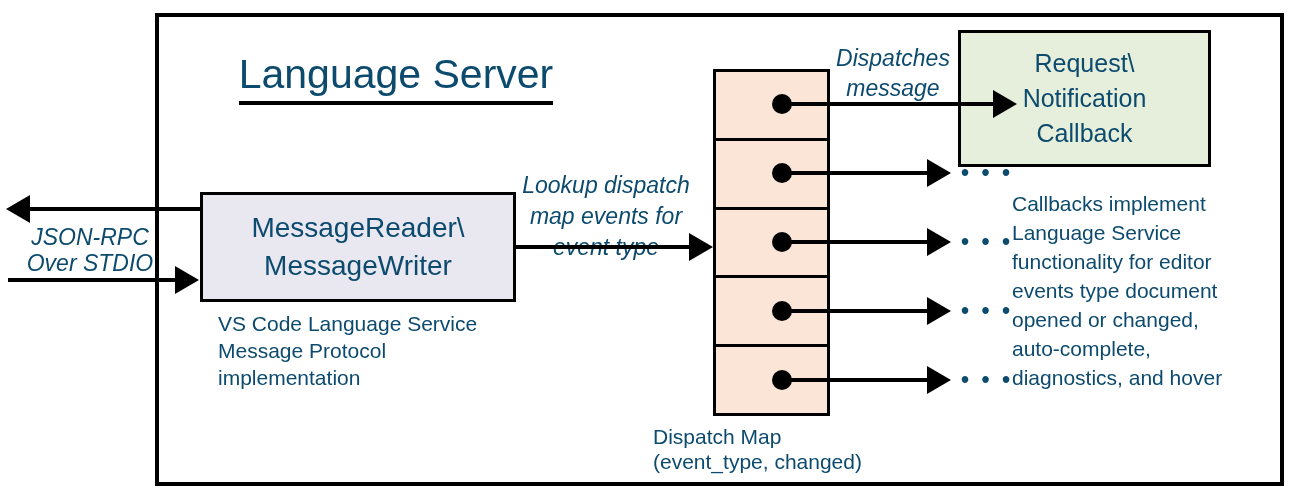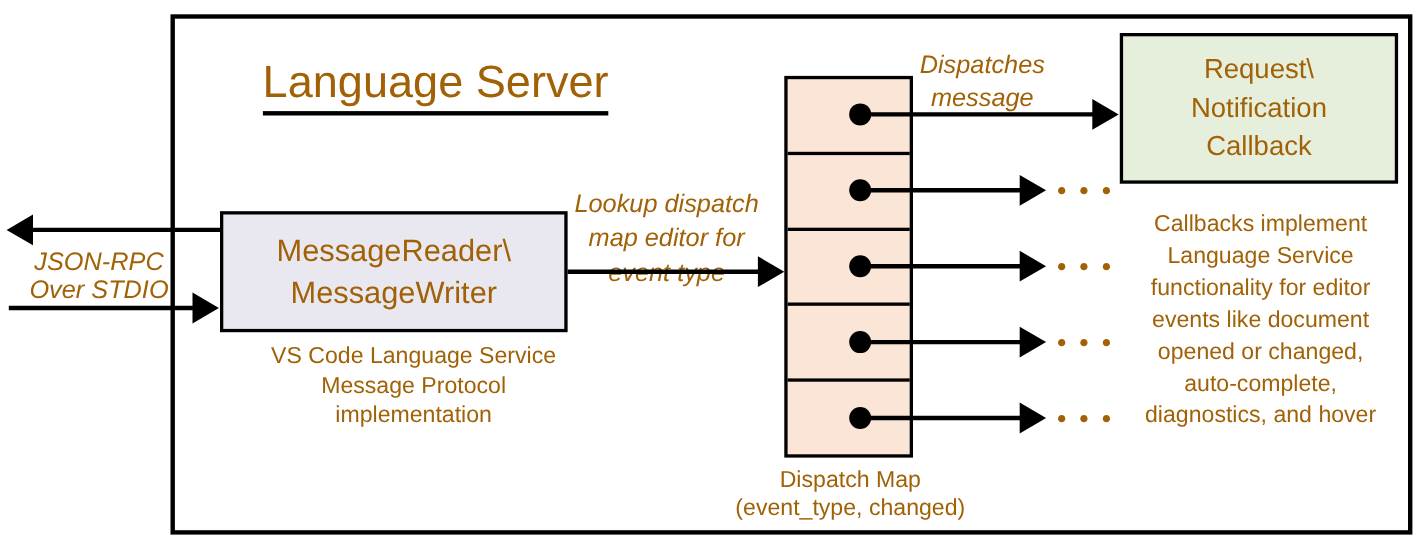--- a/index.html
+++ b/index.html
@@ -1,41 +1,41 @@
 <!DOCTYPE html>
 <html><head>
 <meta charset="utf-8">
 <style>
   html,body { margin:0; padding:0; background:#fff; }
   .canvas {
     position:relative; width:1291px; height:494px; background:#ffffff;
-    font-family:"Liberation Sans", sans-serif; color:#a16207; overflow:hidden;
+    font-family:"Liberation Sans", sans-serif; color:#0c4a6e; overflow:hidden;
   }
   .abs { position:absolute; }
 
   .outer-box {
     left:155px; top:13px; width:1129px; height:473px;
     border:4px solid #000; box-sizing:border-box; background:#fff;
   }
 
   .title-wrap { left:235px; top:50px; width:322px; text-align:center; }
   .title-text {
     display:inline-block; font-size:41px; line-height:48px;
     border-bottom:4px solid #000; padding-bottom:3px; white-space:nowrap;
   }
 
   .box {
     border:3px solid #000; box-sizing:border-box;
     display:flex; flex-direction:column; align-items:center; justify-content:center;
     text-align:center;
   }
   .msg-box { left:200px; top:192px; width:316px; height:110px; font-size:28px; line-height:38px;justify-content:center; }
-  .cb-box  { left:1018px; top:30px; width:253px; height:137px; font-size:25px; line-height:35px; }
+  .cb-box  { left:958px; top:30px; width:253px; height:137px; font-size:25px; line-height:35px; }
 
-  .caption { font-size:21px; text-align:center; }
+  .caption { font-size:21px; text-align:left; }
   .ilabel  { font-style:italic; font-size:23px; text-align:center; }
 
   .msg-caption      { left:218px; top:310px; width:316px; line-height:27px; }
   .lookup-label     { left:513px; top:170px; width:186px; line-height:31px; }
   .stdio-label      { left:15px;  top:224px; width:150px; line-height:26px; }
   .dispatches-label { left:832px; top:43px;  width:122px; line-height:30px; }
   .dispatch-caption { left:653px; top:424px; width:240px; line-height:25px; }
   .callbacks-note   { left:1012px; top:189px; width:268px; line-height:29px; }
 
   .dispatch-col {
@@ -80,21 +80,21 @@
     <div>MessageReader\</div>
     <div>MessageWriter</div>
   </div>
   <div class="abs caption msg-caption">
     <div>VS Code Language Service</div>
     <div>Message Protocol implementation</div>
   </div>
 
   <div class="abs ilabel lookup-label">
     <div>Lookup dispatch</div>
-    <div>map editor for</div>
+    <div>map events for</div>
     <div>event type</div>
   </div>
 
   <div class="abs dispatch-col" style="background-color: rgb(251, 229, 214);">
     <div class="dispatch-cell"></div>
     <div class="dispatch-cell"></div>
     <div class="dispatch-cell"></div>
     <div class="dispatch-cell"></div>
     <div class="dispatch-cell"></div>
   </div>
@@ -111,21 +111,21 @@
   <div class="abs box cb-box" style="background-color: rgb(230, 239, 220);">
     <div>Request\</div>
     <div>Notification</div>
     <div>Callback</div>
   </div>
 
   <div class="abs caption callbacks-note">
     <div>Callbacks implement</div>
     <div>Language Service</div>
     <div>functionality for editor</div>
-    <div>events like document</div>
+    <div>events type document</div>
     <div>opened or changed,</div>
     <div>auto-complete,</div>
     <div>diagnostics, and hover</div>
   </div>
 
   <div class="abs ellipsis el-2">• • •</div>
   <div class="abs ellipsis el-3">• • •</div>
   <div class="abs ellipsis el-4">• • •</div>
   <div class="abs ellipsis el-5">• • •</div>
 

